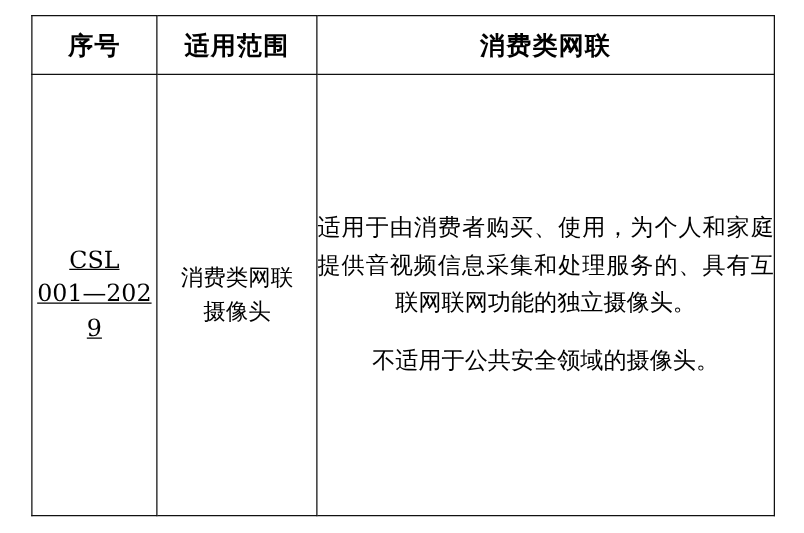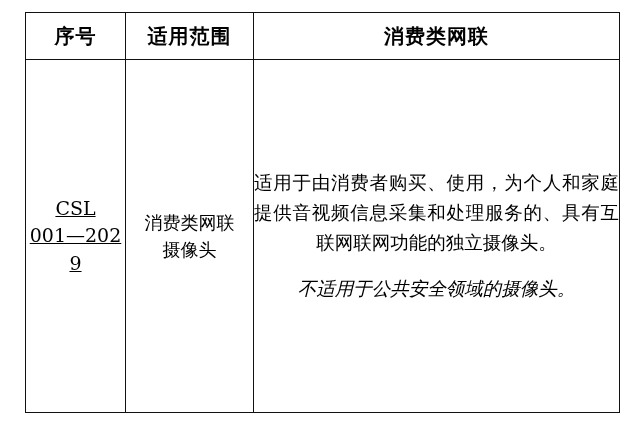--- a/index.html
+++ b/index.html
@@ -67,21 +67,20 @@
     padding: 0 10px;
     text-align: center;
   }
   .scope-para {
     margin: 0;
     text-align: justify;
     text-align-last: center;
   }
   .scope-para + .scope-para {
     margin-top: 16px;
-    font-style: italic;
   }
 </style>
 </head>
 <body>
 
 <div class="page">
 
   <table class="spec-table">
     <colgroup>
       <col class="col-no">

